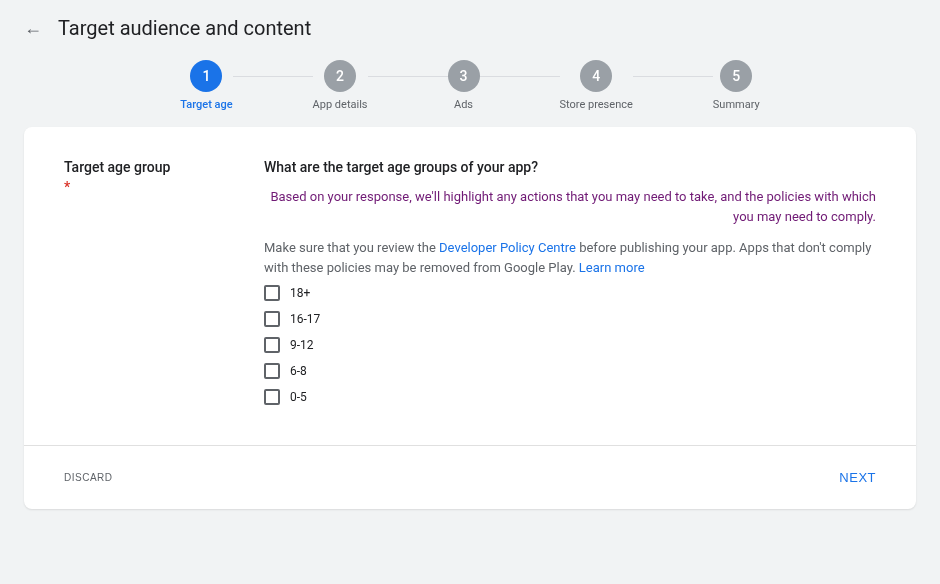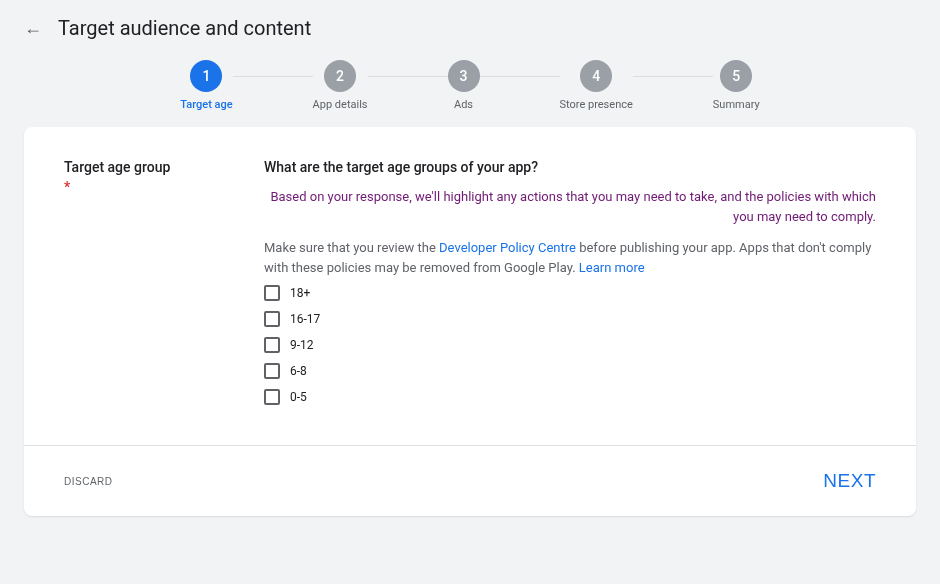--- a/index.html
+++ b/index.html
@@ -170,21 +170,21 @@
       font-weight: 500;
       cursor: pointer;
       letter-spacing: 0.5px;
       padding: 8px 0;
       text-transform: uppercase;
     }
     .btn-next {
       background: none;
       border: none;
       color: #1a73e8;
-      font-size: 19px;
+      font-size: 13px;
       font-weight: 500;
       cursor: pointer;
       letter-spacing: 0.5px;
       padding: 8px 0;
       text-transform: uppercase;
     }
   </style>
 </head>
 <body>
 

